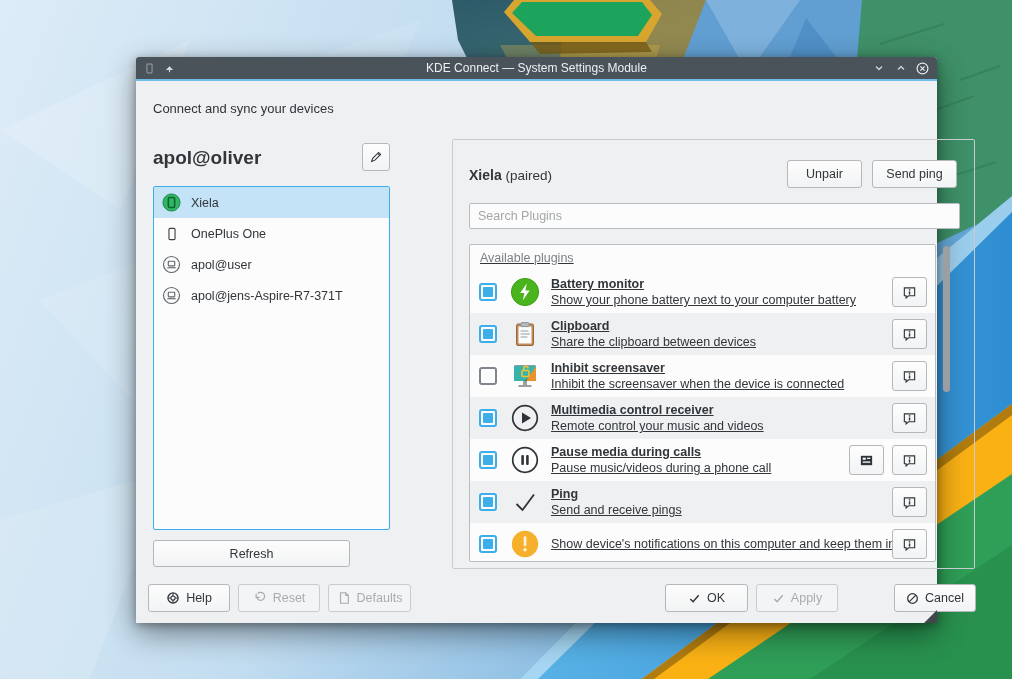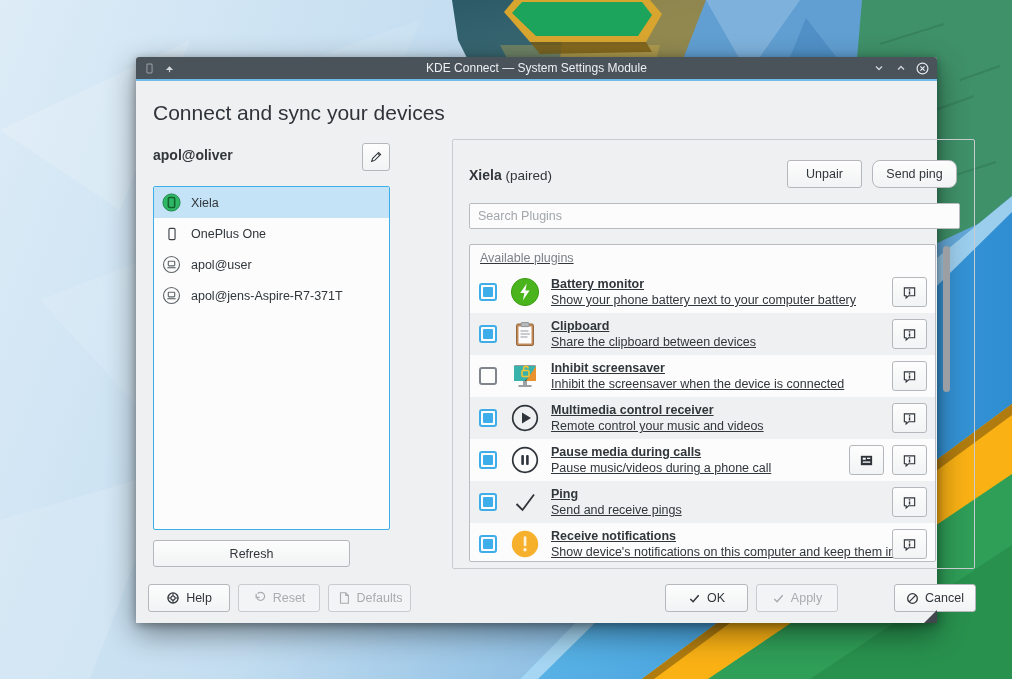--- a/index.html
+++ b/index.html
@@ -21,23 +21,23 @@
     border-bottom:2px solid #6fbce9;
   }
   .titlebar .title{
     position:absolute;left:0;right:0;text-align:center;
     color:#eef1f3;font-size:12px;pointer-events:none;
   }
   .tb-left{display:flex;align-items:center;gap:7px;padding-left:7px;z-index:1;}
   .tb-right{margin-left:auto;display:flex;align-items:center;gap:9px;padding-right:8px;z-index:1;}
   .tb-btn{width:13px;height:13px;display:flex;align-items:center;justify-content:center;cursor:pointer;}
   .win-body{position:absolute;left:0;right:0;top:24px;bottom:0;}
-  .heading{position:absolute;left:17px;top:20px;font-size:21px;color:#2f343a;}
+  .heading{position:absolute;left:17px;top:20px;font-size:13px;color:#2f343a;}
   
-  .sb-title{position:absolute;left:17px;top:66px;font-size:14px;font-weight:bold;}
+  .sb-title{position:absolute;left:17px;top:66px;font-size:19px;font-weight:bold;}
   .edit-btn{position:absolute;left:226px;top:62px;width:28px;height:28px;}
   .btn{
     box-sizing:border-box;display:flex;align-items:center;justify-content:center;gap:6px;
     background:linear-gradient(#fdfdfd,#f2f3f4);border:1px solid #b4b8bc;border-radius:3px;
     font-size:12.5px;color:#31363b;cursor:pointer;
   }
   .btn.disabled{color:#a9acaf;border-color:#c9cccf;background:#f3f4f5;cursor:default;}
   .device-list{
     position:absolute;left:17px;top:105px;width:237px;height:344px;box-sizing:border-box;
     background:#fcfcfc;border:1px solid #3daee9;border-radius:2px;overflow:hidden;
@@ -47,21 +47,21 @@
   .dev-icon{width:19px;height:19px;display:flex;align-items:center;justify-content:center;}
   .refresh-btn{position:absolute;left:17px;top:459px;width:197px;height:27px;}
   
   .device-panel{
     position:absolute;left:268px;top:58px;width:523px;height:430px;box-sizing:border-box;
     border:1px solid #c8ccd0;border-radius:2px;margin-left:48px;
   }
   .dp-title{position:absolute;left:16px;top:27px;font-size:13.5px;}
   .dp-title b{font-size:14px;}
   .unpair-btn{position:absolute;left:334px;top:20px;width:75px;height:28px;}
-  .sendping-btn{position:absolute;left:419px;top:20px;width:85px;height:28px;border-radius:8px;}
+  .sendping-btn{position:absolute;left:419px;top:20px;width:85px;height:28px;}
   .search-input{
     position:absolute;left:16px;top:63px;width:491px;height:26px;box-sizing:border-box;
     border:1px solid #b9bdc1;border-radius:2px;background:#fcfcfc;
     font-family:inherit;font-size:12.5px;color:#31363b;padding:12px 8px;outline:none;
   }
   .search-input::placeholder{color:#a3a7ab;}
   .plugins-frame{
     position:absolute;left:16px;top:104px;width:467px;height:318px;box-sizing:border-box;
     background:#fcfcfc;border:1px solid #b9bdc1;border-radius:2px;overflow:hidden;text-decoration:underline;
   }
@@ -435,21 +435,20 @@
   <div class="plug-row">
     <span class="checkbox checked"></span>
     <span class="plug-icon">
                 <svg viewBox="0 0 30 30" width="30" height="30">
                   <circle cx="15" cy="15" r="13.2" fill="#f6b02c"></circle>
                   <rect x="13.7" y="7.2" width="2.7" height="10" rx="1.3" fill="#fdf2d8"></rect>
                   <circle cx="15" cy="20.8" r="1.7" fill="#fdf2d8"></circle>
                 </svg>
               </span>
     <div class="plug-text">
-      <div class="plug-name">Receive notifications</div>
       <div class="plug-desc">Show device's notifications on this computer and keep them in sy...</div>
     </div>
     <div class="row-buttons">
 
       <button class="btn mini-btn info-btn">
         <span>
                     <svg viewBox="0 0 16 16" width="15" height="15">
                       <path d="M2.5 3h11v8.5H7l-2.6 2.3v-2.3H2.5z" fill="none" stroke="#2f343a" stroke-width="1.2"></path>
                       <rect x="7.3" y="6.8" width="1.5" height="3.4" fill="#2f343a"></rect>
                       <rect x="7.3" y="4.4" width="1.5" height="1.5" fill="#2f343a"></rect>

